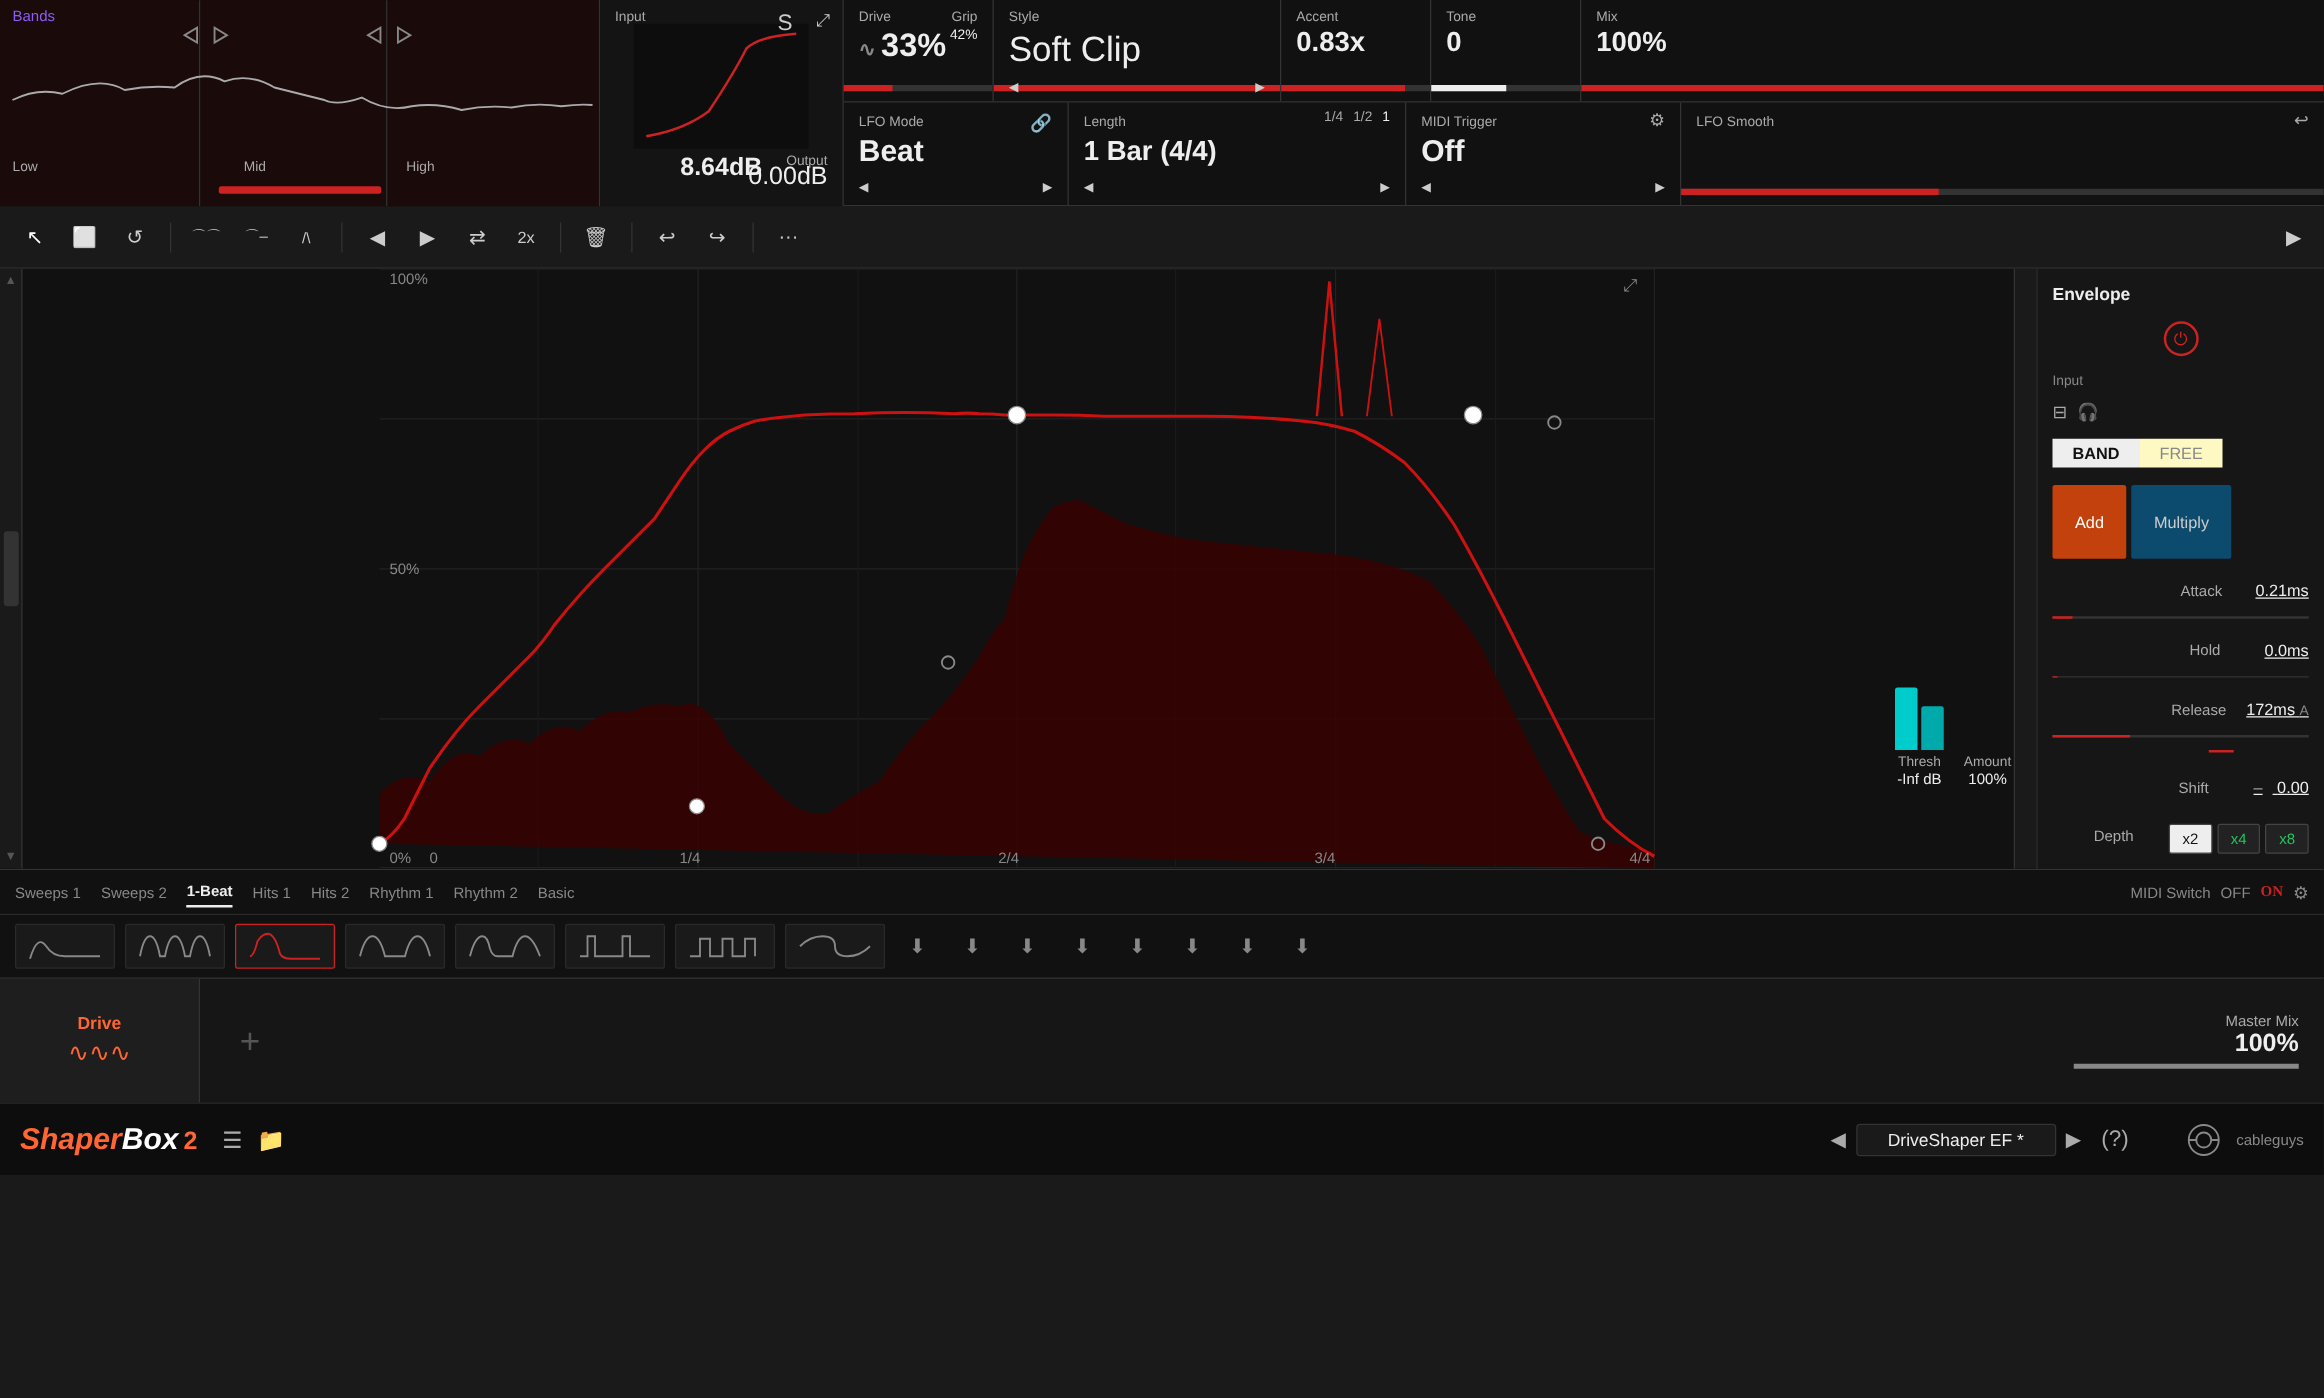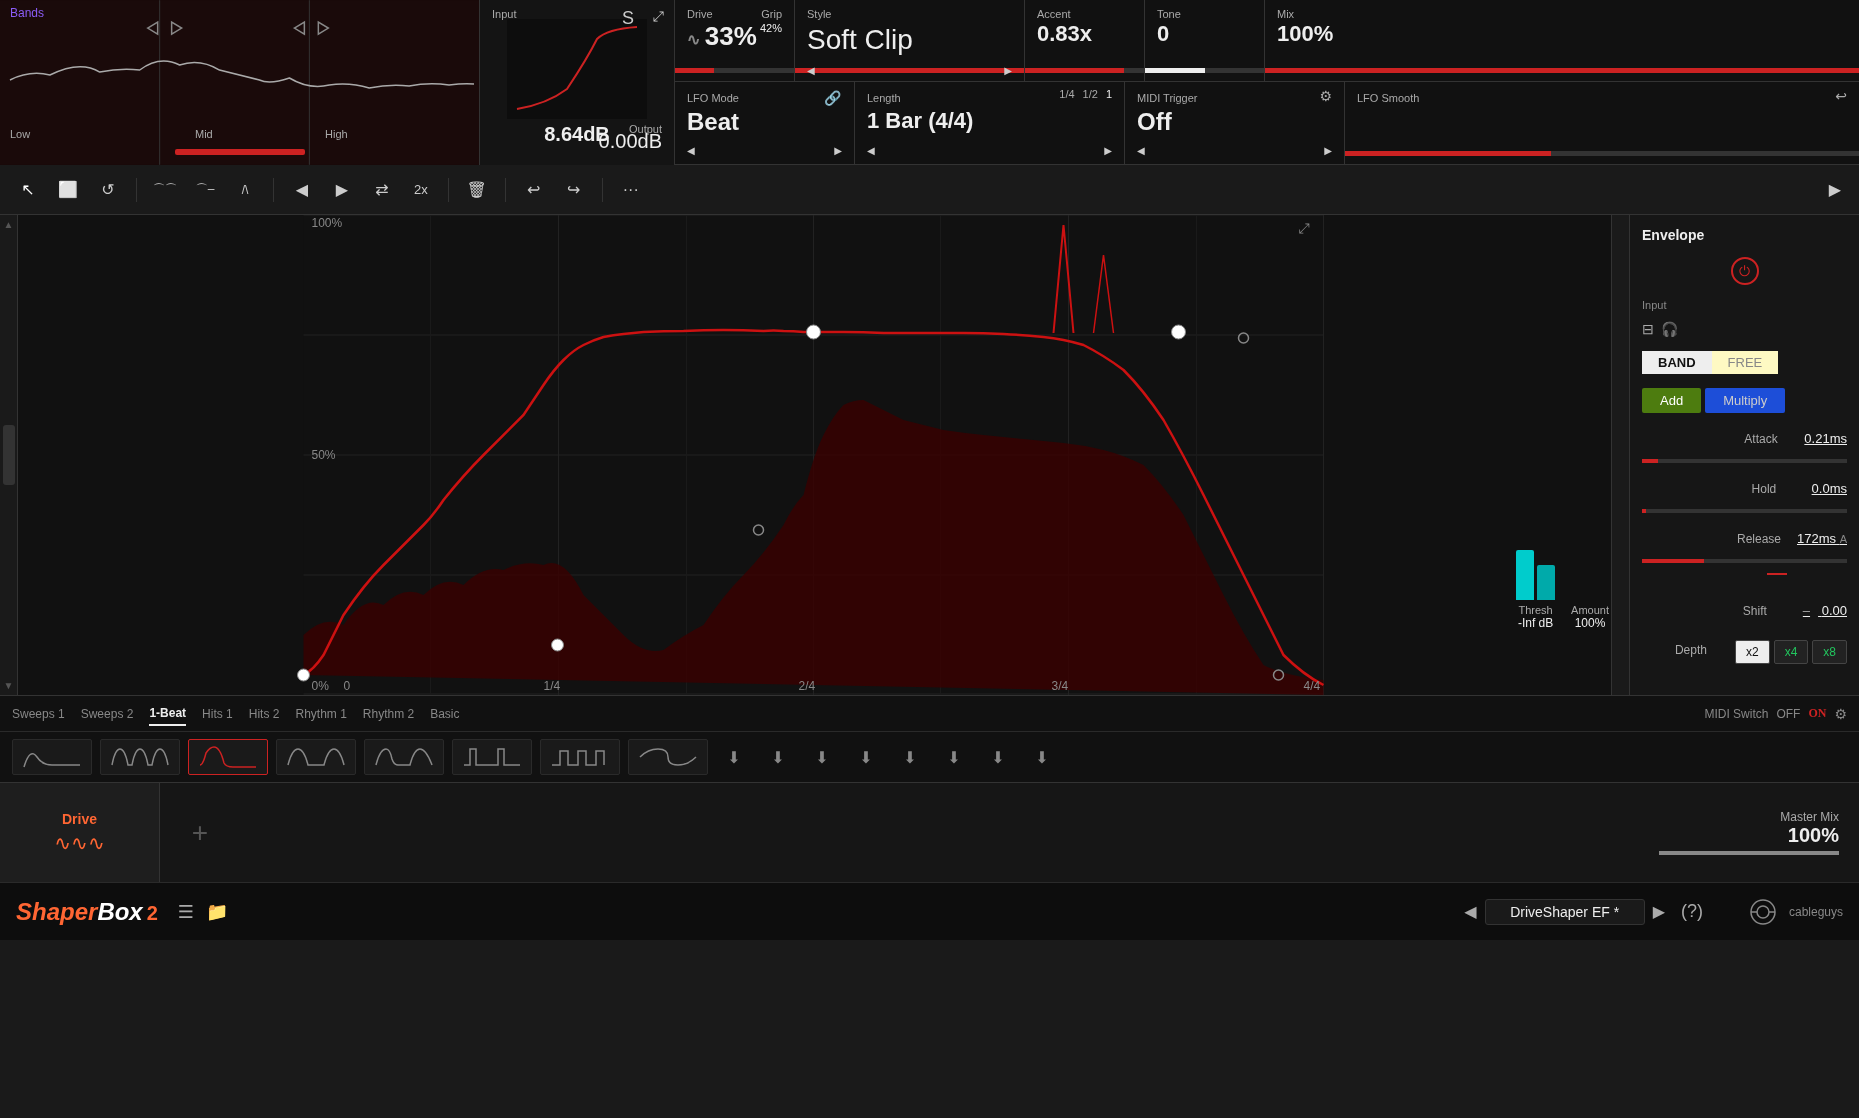--- a/index.html
+++ b/index.html
@@ -487,32 +487,32 @@
       background: #fef9c3;
       color: #888;
       border: none;
     }
     .add-multiply-row {
       display: flex;
       gap: 4px;
       margin-top: 4px;
     }
     .add-btn {
-      padding: 5px 18px;
+      padding: 22px 18px;
       font-size: 13px;
-      background: #4d7c0f;
+      background: #c2410c;
       color: #fff;
       border: none;
       cursor: pointer;
       border-radius: 2px;
     }
     .multiply-btn {
       padding: 5px 18px;
       font-size: 13px;
-      background: #1d4ed8;
+      background: #0c4a6e;
       color: #ccc;
       border: none;
       cursor: pointer;
       border-radius: 2px;
     }
     .param-row {
       display: flex;
       align-items: center;
       justify-content: flex-end;
       margin-top: 8px;

